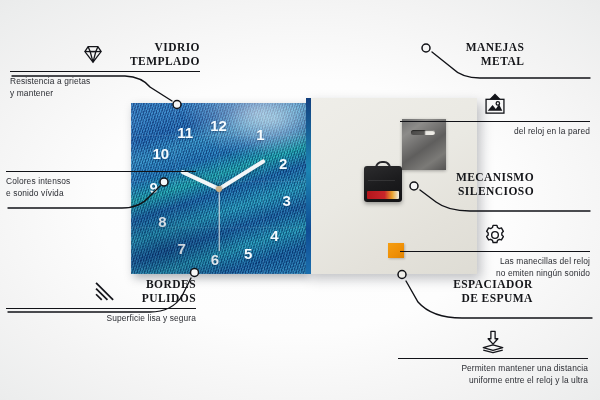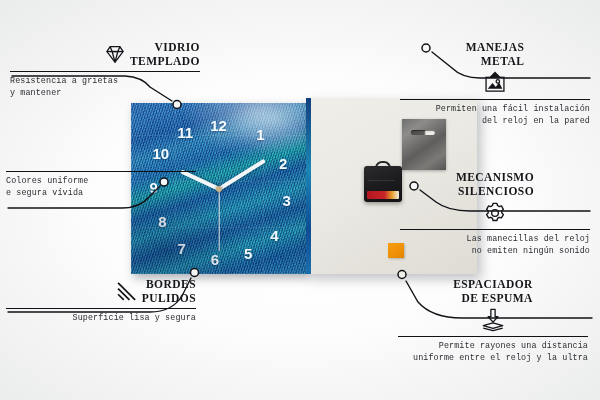--- a/index.html
+++ b/index.html
@@ -146,39 +146,39 @@
 
   
   #wires { position: absolute; left: 0; top: 0; width: 600px; height: 400px; pointer-events: none; }
 
   
   .feature { position: absolute; width: 190px; }
   .feature.left  { text-align: right; }
   .feature.right { text-align: left; }
 
   .f-head {
-    display: flex; align-items: center; gap: 2px;
+    display: flex; align-items: center; gap: 24px;
     justify-content: flex-end;
   }
   .feature.right .f-head { justify-content: flex-start; flex-direction: column; }
 
   .f-title {
     font-family: "Liberation Serif", serif;
     font-weight: 700;
     font-size: 11.5px;
     letter-spacing: .45px;
     color: #15161a;
     line-height: 1.22;
     text-transform: uppercase;
   }
   .f-icon { flex: 0 0 auto; width: 26px; height: 26px; color: #14151a; }
   .f-icon svg { display: block; width: 26px; height: 26px; }
   .f-rule { height: 1.2px; background: #111217; margin: 3px 0 4px; }
   .f-desc {
-    font-family: Liberation Mono, monospace;
+    font-family: Liberation Sans, sans-serif;
     font-size: 8.4px;
     color: #2b2d33;
     line-height: 1.35;
     letter-spacing: .12px;
   }
   .hd-badge {
     width: 24px; height: 22px;
     border: 1.4px solid #14151a;
     border-radius: 3px;
     display: flex; flex-direction: column;
@@ -277,22 +277,22 @@
     <div class="f-rule"></div>
     <div class="f-desc" style="text-align:left;">
       <div>Resistencia a grietas</div>
       <div>y mantener</div>
     </div>
   </div>
 
   <div class="feature left" id="feat-impresion">
     <div class="f-rule"></div>
     <div class="f-desc" style="text-align:left;">
-      <div>Colores uniforme</div>
-      <div>e segura vívida</div>
+      <div>Colores intensos</div>
+      <div>e sonido vívida</div>
     </div>
   </div>
 
   <div class="feature left" id="feat-bordes">
     <div class="f-head">
       <span class="f-icon">
         <svg viewBox="0 0 32 32" fill="none" stroke="currentColor" stroke-width="2.1">
           <path d="M5 6 L26 27"></path>
             <path d="M5 13 L19 27"></path>
             <path d="M5 20 L12 27"></path>
@@ -321,21 +321,20 @@
         <svg viewBox="0 0 32 32" fill="none" stroke="currentColor" stroke-width="1.6">
           <path d="M16 3 L11 8 H21 Z" fill="currentColor"></path>
           <rect x="5" y="9" width="22" height="17"></rect>
           <path d="M7 23 L13 16 L17 21 L21 15 L25 23 Z" fill="currentColor" stroke="none"></path>
           <circle cx="19.5" cy="14" r="2.1" fill="none"></circle>
         </svg>
       </span>
     </div>
     <div class="f-rule"></div>
     <div class="f-desc" style="text-align:right;">
-      <div>Permiten una fácil instalación</div>
       <div>del reloj en la pared</div>
     </div>
   </div>
 
   <div class="feature right" id="feat-mecanismo">
     <div class="f-head" style="justify-content:flex-end;">
       <div class="f-title" style="text-align:right;">
         <div>MECANISMO</div>
         <div>SILENCIOSO</div>
       </div>
@@ -362,18 +361,18 @@
       <span class="f-icon">
         <svg viewBox="0 0 32 32" fill="none" stroke="currentColor" stroke-width="1.6">
           <path d="M13.4 3 h5.2 v9 h3.4 L16 18.6 L10 12 h3.4 z" stroke-linejoin="round"></path>
           <path d="M16 19.6 L28 23 L16 26.4 L4 23 Z" stroke-linejoin="round"></path>
           <path d="M4 26 L16 29.2 L28 26" stroke-linejoin="round"></path>
         </svg>
       </span>
     </div>
     <div class="f-rule"></div>
     <div class="f-desc" style="text-align:right;">
-      <div>Permite rayones una distancia</div>
+      <div>Permiten mantener una distancia</div>
       <div>uniforme entre el reloj y la ultra</div>
     </div>
   </div>
 
 </div>
 
 </body></html>

